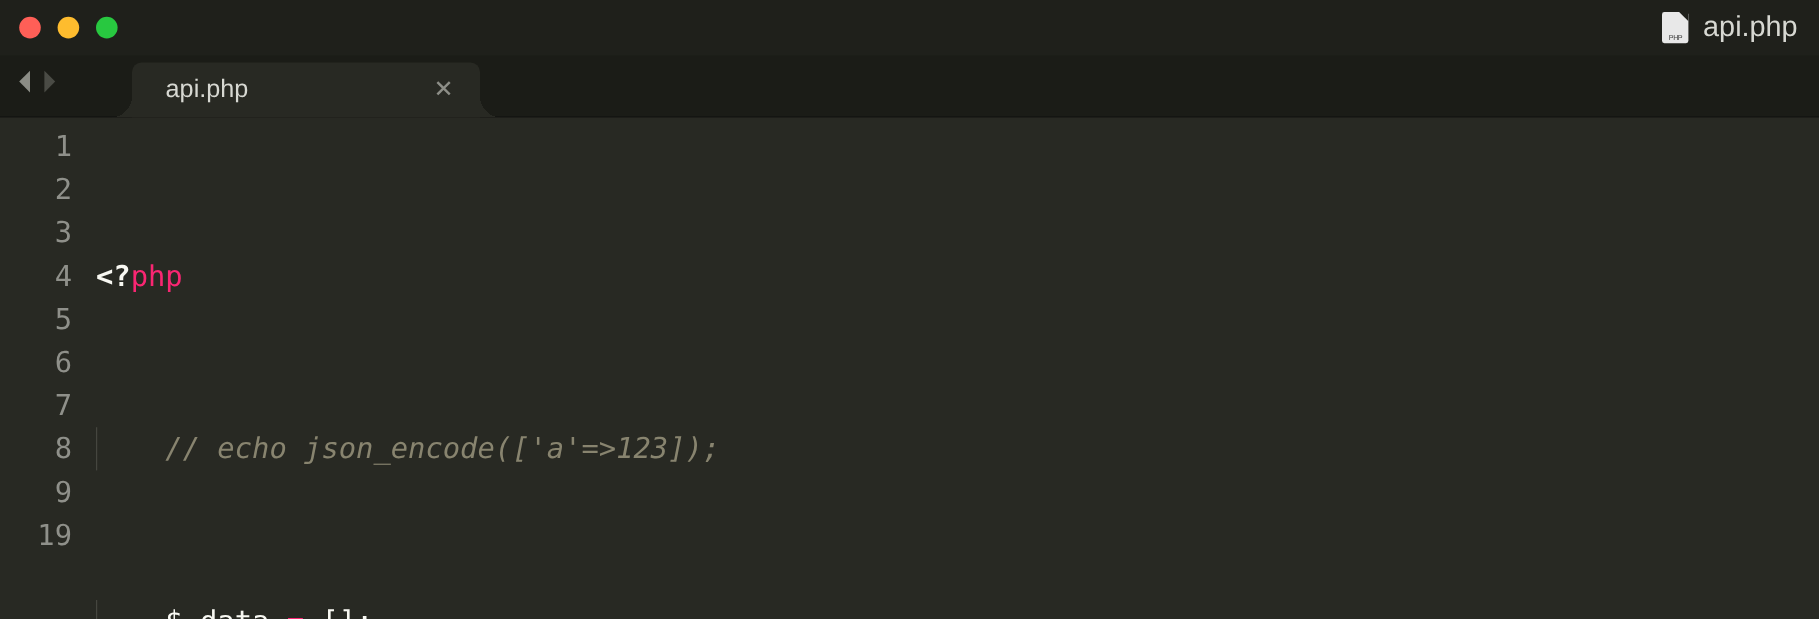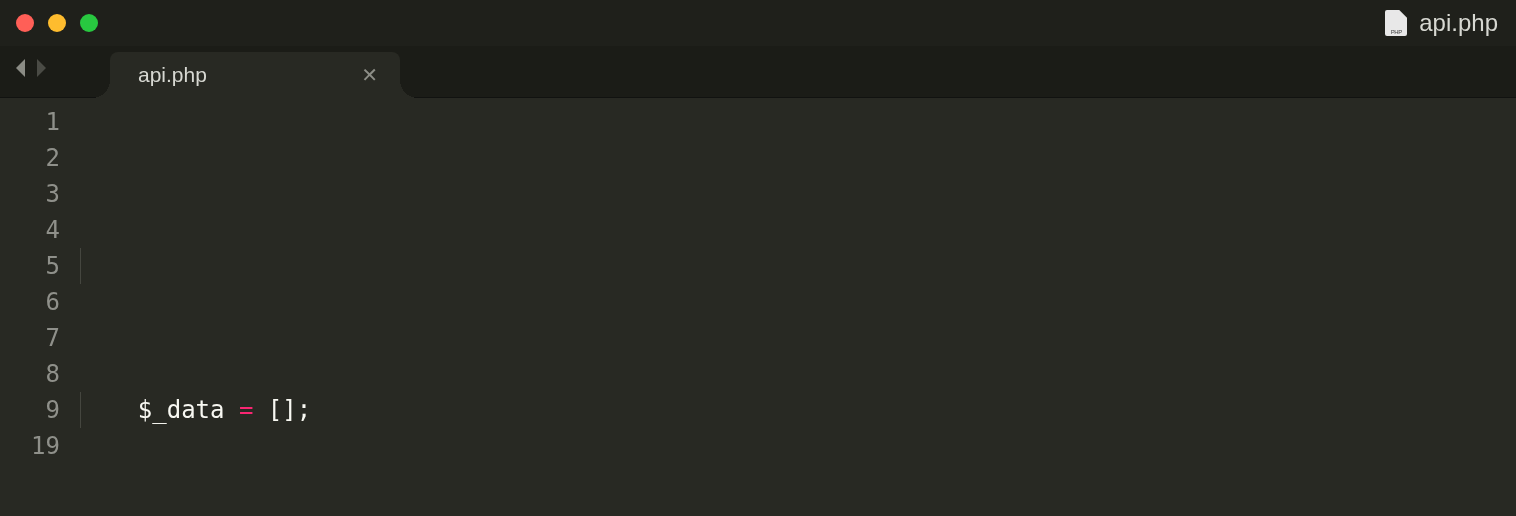--- a/index.html
+++ b/index.html
@@ -212,22 +212,23 @@
     <div class="ln">5</div>
     <div class="ln">6</div>
     <div class="ln">7</div>
     <div class="ln">8</div>
     <div class="ln">9</div>
     <div class="ln">19</div>
   </div>
 
   <div class="code">
     
-    
-    <div class="code-line"><span class="indent-guide"></span>    </div>
+    <div class="code-line"><span class="c-tag">&lt;?</span><span class="c-op">php</span></div>
+    
+    <div class="code-line"><span class="indent-guide"></span>    <span class="c-comment">// echo json_encode(['a'=&gt;123]);</span></div>
     
     <div class="code-line"><span class="indent-guide"></span>    <span class="c-var">$_data</span> <span class="c-op">=</span> <span class="c-punc">[];</span></div>
     
     
     
     
     
     
     
     

